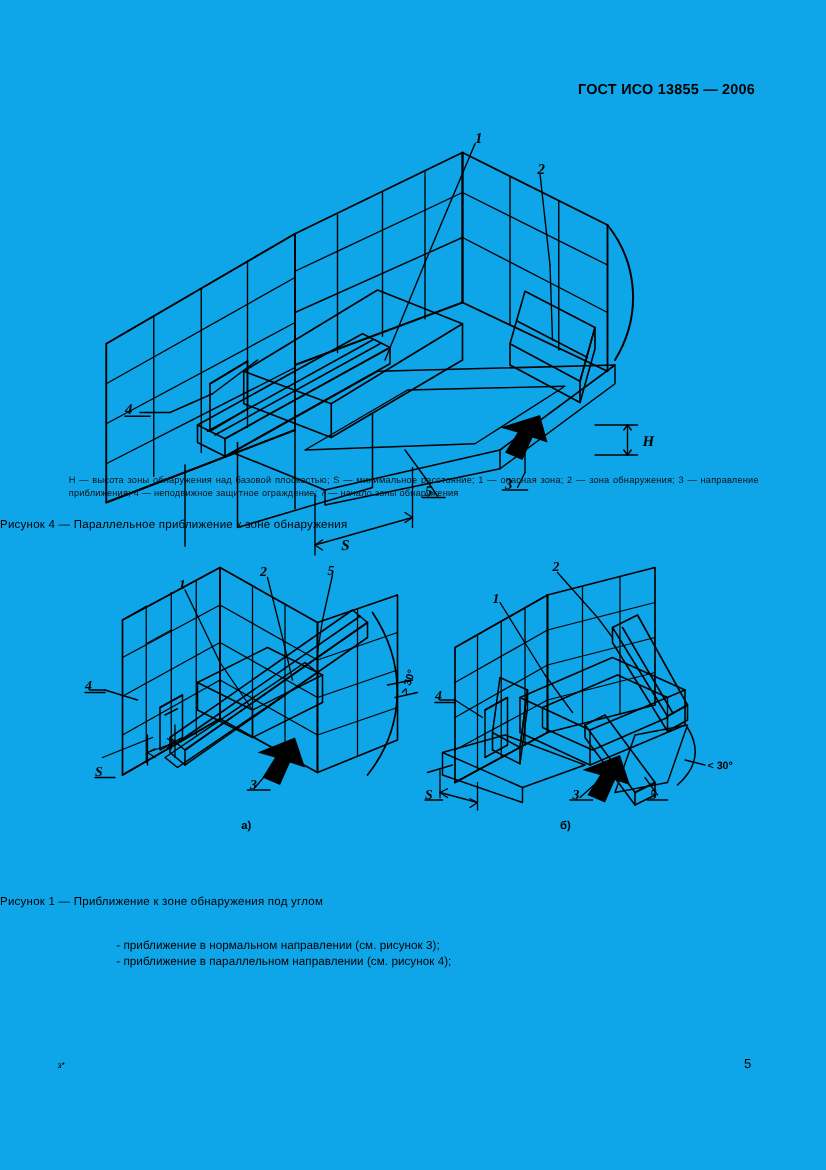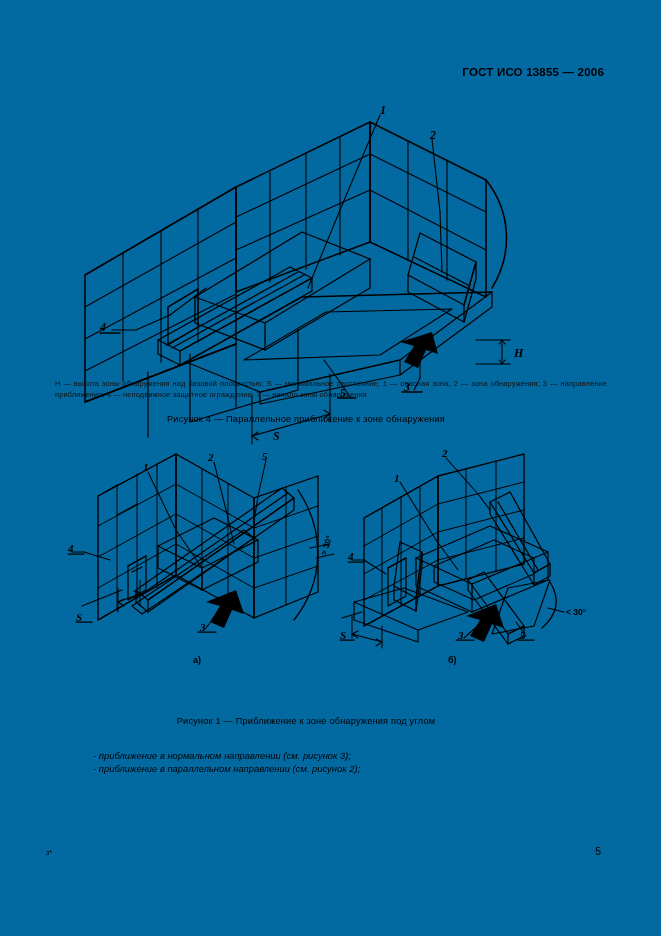--- a/index.html
+++ b/index.html
@@ -14,21 +14,21 @@
     font-family: "Liberation Sans", sans-serif;
     color: #000000;
     overflow: hidden;
   }
 
   .page {
     position: absolute;
     left: 0; top: 0;
     width: 661px;
     height: 936px;
-    background: #0369a1;
+    background: #0ea5e9;
   }
 
   
   .doc-header {
     position: absolute;
     left: 0;
     top: 66px;
     width: 604px;
     text-align: right;
     font-size: 11.5px;
@@ -56,24 +56,22 @@
     letter-spacing: 0.15px;
   }
 
   .legend1 { left: 55px; top: 378px; width: 552px; }
   .legend2 { left: 55px; top: 682px; width: 552px; }
 
   .fig-caption {
     position: absolute;
     width: 532px;
     left: 0;
-    text-align: center;
     font-size: 9.2px;
     letter-spacing: 0.2px;
-    padding-left: 40px;
   }
   .cap4 { top: 414px; }
   .cap5 { top: 716px; }
 
   .sublabel {
     position: absolute;
     font-size: 9px;
     font-weight: bold;
   }
   .sub-a { left: 193px; top: 655px; }
@@ -85,21 +83,21 @@
     left: 55px;
     width: 552px;
     font-size: 9.3px;
     line-height: 1.42;
     text-align: justify;
     letter-spacing: 0.05px;
   }
   .para1 { top: 750px; }
   .para1 .first { text-indent: 30px; display: block; }
   .bullets { margin: 0; padding: 0; list-style: none; }
-  .bullets li { text-indent: 38px; font-style: italic; }
+  .bullets li { text-indent: 38px; }
   .para2 { top: 812px; }
   .para2 .first { text-indent: 30px; display: block; }
 
   .footer-mark {
     position: absolute;
     left: 46px;
     top: 849px;
     font-size: 7px;
   }
   .page-num {
@@ -473,21 +471,21 @@
   </div>
 
   <div class="sublabel sub-a">а)</div>
   <div class="sublabel sub-b">б)</div>
 
   <div class="fig-caption cap5">Рисунок 1 — Приближение к зоне обнаружения под углом</div>
 
   <div class="body-text para1">
     <ul class="bullets">
       <li>- приближение в нормальном направлении (см. рисунок 3);</li>
-      <li>- приближение в параллельном направлении (см. рисунок 2);</li>
+      <li>- приближение в параллельном направлении (см. рисунок 4);</li>
     </ul>
   </div>
 
 
   <div class="footer-mark">з*</div>
   <div class="page-num">5</div>
 
 </div>
 
 </body></html>

